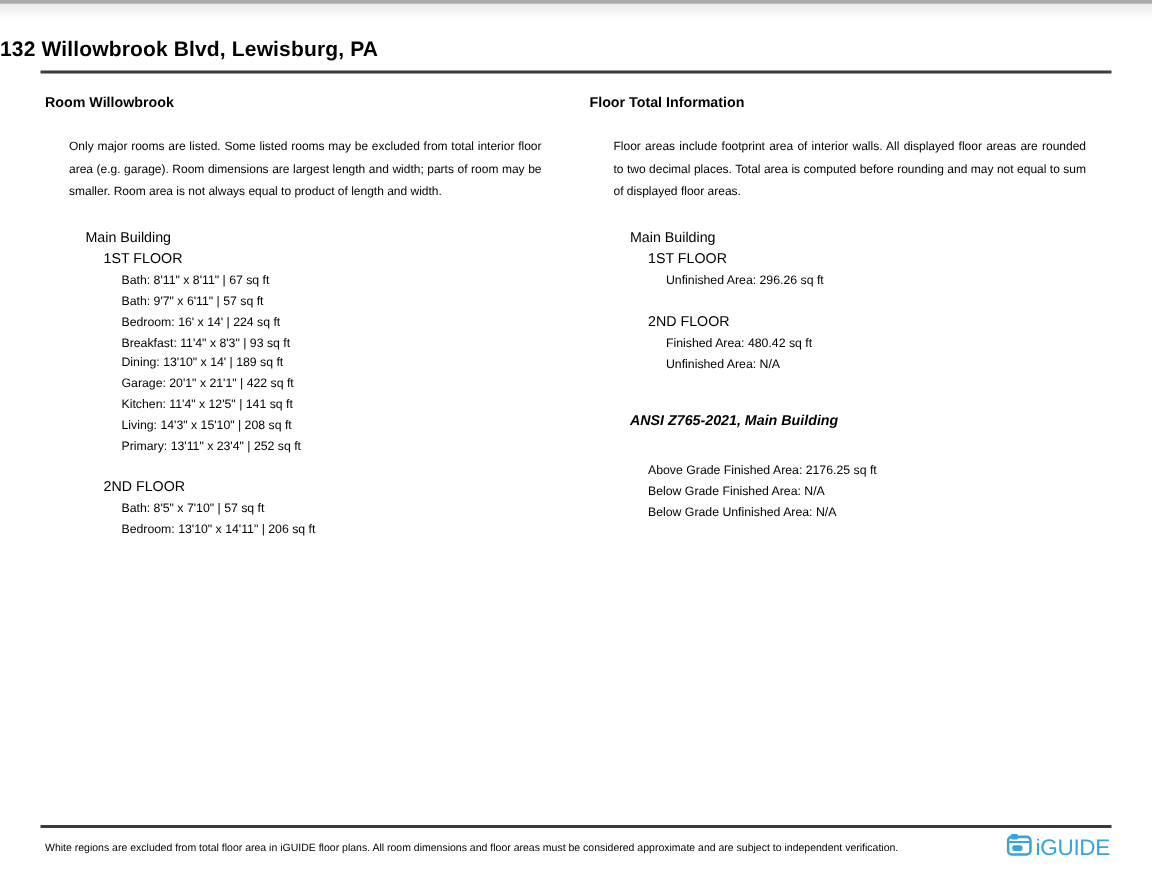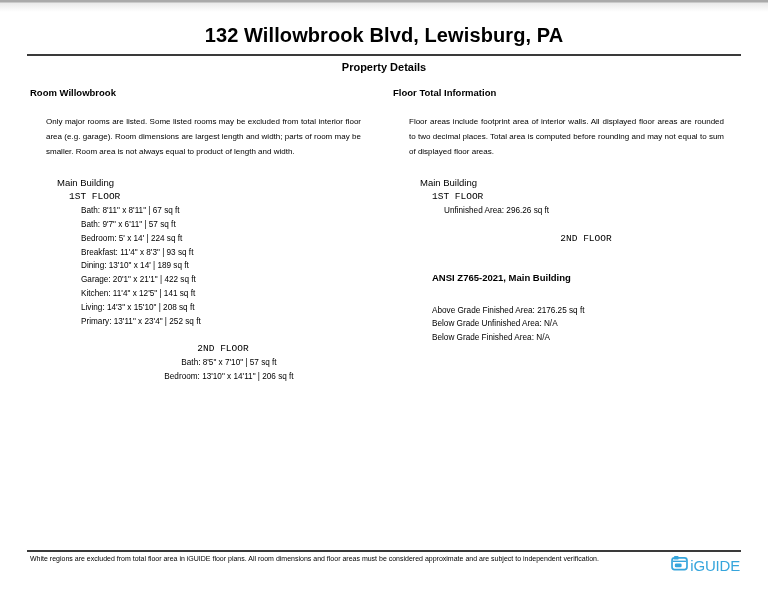--- a/index.html
+++ b/index.html
@@ -14,22 +14,21 @@
 
   
   .top-shade {
     position: absolute; top: 0; left: 0; right: 0; height: 12px;
     background: linear-gradient(to bottom, #a9a9a9 0px, #a9a9a9 2px, #e9e9e9 3px, #ffffff 12px);
   }
 
   
   .title {
     margin: 0; padding-top: 24px;
-    text-align: center;
-    font-size: 20px; font-weight: bold;
+    font-size: 14px; font-weight: bold;
     letter-spacing: 0.1px;
   }
   .rule {
     height: 2px; background: #3a3a3a;
     margin: 7px 27px 0 27px;
   }
   .subtitle {
     margin: 5px 0 0 0;
     text-align: center;
     font-size: 11px; font-weight: bold;
@@ -52,48 +51,48 @@
     font-size: 8px; line-height: 15.2px;
     text-align: justify;
   }
 
   .building-name {
     font-size: 9.5px; font-weight: normal;
     line-height: 13.8px;
     margin: 10px 0 0 27px;
   }
   .floor { margin-top: 1px; }
-  .floor + .floor { margin-top: 14px; text-align: center; }
+  .floor + .floor { margin-top: 14px; }
   .floor-name {
     font-size: 9.5px;
     line-height: 13.8px;
     margin-left: 39px;
-    font-family: Liberation Mono, monospace;
   }
   .item-list { margin-left: 51px; }
   .item {
     font-size: 8.2px;
     line-height: 13.8px;
     white-space: nowrap;
   }
 
   .ansi-block { margin-top: 25px; }
   .ansi-heading {
     font-size: 9.5px; font-weight: bold;
     line-height: 13.8px;
-    margin-left: 39px;
+    margin-left: 27px;
+    font-style: italic;
   }
   .ansi-list { margin-left: 39px; margin-top: 19px; }
 
   
   .footer {
     position: absolute; left: 0; right: 0; top: 543px;
   }
   .footer-row {
-    display: flex; justify-content: space-between;
+    display: flex; align-items: center; justify-content: space-between;
     margin: 3px 28px 0 30px;
   }
   .disclaimer {
     font-size: 7px;
     color: #000;
   }
   .logo {
     display: inline-flex; align-items: center;
     color: #36a5dc;
     flex: none; margin-left: 10px;
@@ -105,36 +104,35 @@
   }
 </style>
 </head>
 <body>
 
 <div class="page">
   <div class="top-shade"></div>
 
   <h1 class="title">132 Willowbrook Blvd, Lewisburg, PA</h1>
   <div class="rule"></div>
-  <h2 class="subtitle">Property Details</h2>
 
   <div class="columns">
 
     <section class="col-left">
       <h3 class="section-heading">Room Willowbrook</h3>
       <p class="section-desc">Only major rooms are listed. Some listed rooms may be excluded from total interior floor area (e.g. garage). Room dimensions are largest length and width; parts of room may be smaller. Room area is not always equal to product of length and width.</p>
 
       <div class="building-name">Main Building</div>
 
       <div class="floor">
         <div class="floor-name">1ST FLOOR</div>
         <div class="item-list">
           <div class="item">Bath: 8'11" x 8'11" | 67 sq ft</div>
           <div class="item">Bath: 9'7" x 6'11" | 57 sq ft</div>
-          <div class="item">Bedroom: 5' x 14' | 224 sq ft</div>
+          <div class="item">Bedroom: 16' x 14' | 224 sq ft</div>
           <div class="item">Breakfast: 11'4" x 8'3" | 93 sq ft</div>
           <div class="item">Dining: 13'10" x 14' | 189 sq ft</div>
           <div class="item">Garage: 20'1" x 21'1" | 422 sq ft</div>
           <div class="item">Kitchen: 11'4" x 12'5" | 141 sq ft</div>
           <div class="item">Living: 14'3" x 15'10" | 208 sq ft</div>
           <div class="item">Primary: 13'11" x 23'4" | 252 sq ft</div>
         </div>
       </div>
 
       <div class="floor">
@@ -154,28 +152,32 @@
 
       <div class="floor">
         <div class="floor-name">1ST FLOOR</div>
         <div class="item-list">
           <div class="item">Unfinished Area: 296.26 sq ft</div>
         </div>
       </div>
 
       <div class="floor">
         <div class="floor-name">2ND FLOOR</div>
+        <div class="item-list">
+          <div class="item">Finished Area: 480.42 sq ft</div>
+          <div class="item">Unfinished Area: N/A</div>
+        </div>
       </div>
 
       <div class="ansi-block">
         <div class="ansi-heading">ANSI Z765-2021, Main Building</div>
         <div class="ansi-list">
           <div class="item">Above Grade Finished Area: 2176.25 sq ft</div>
+          <div class="item">Below Grade Finished Area: N/A</div>
           <div class="item">Below Grade Unfinished Area: N/A</div>
-          <div class="item">Below Grade Finished Area: N/A</div>
         </div>
       </div>
     </section>
   </div>
 
   <div class="footer">
     <div class="rule"></div>
     <div class="footer-row">
       <span class="disclaimer">White regions are excluded from total floor area in iGUIDE floor plans. All room dimensions and floor areas must be considered approximate and are subject to independent verification.</span>
       <span class="logo">

